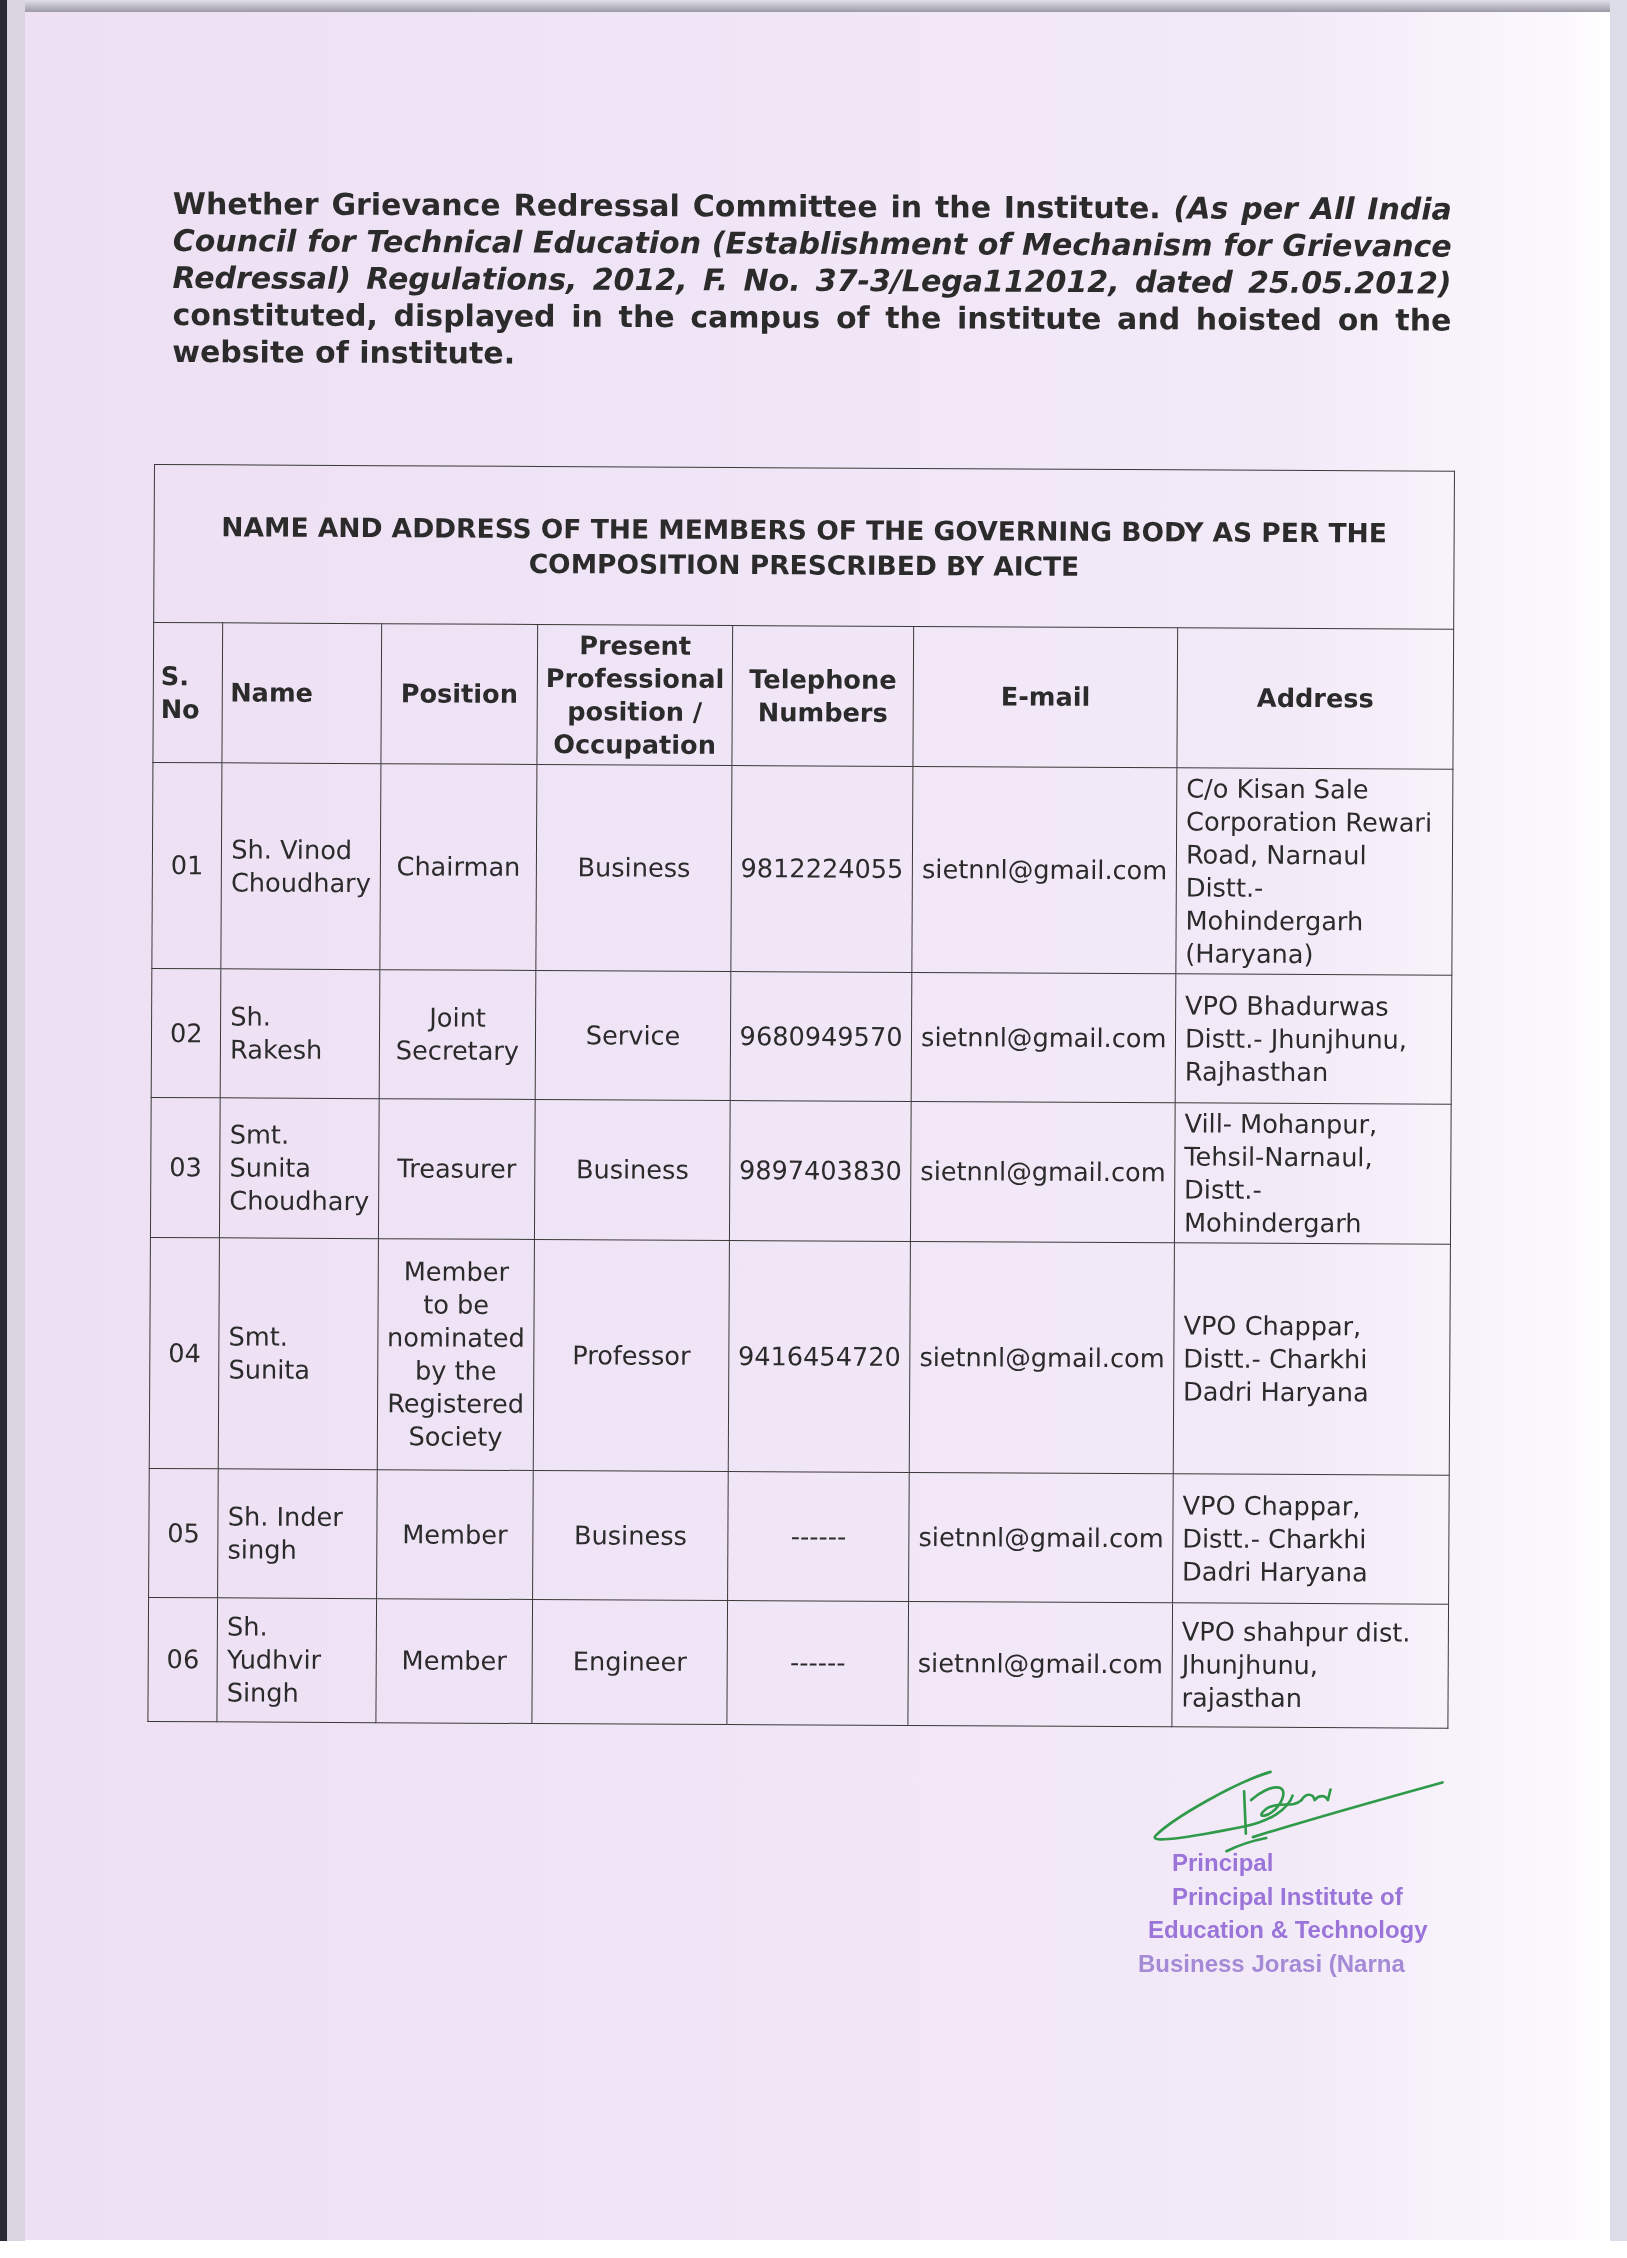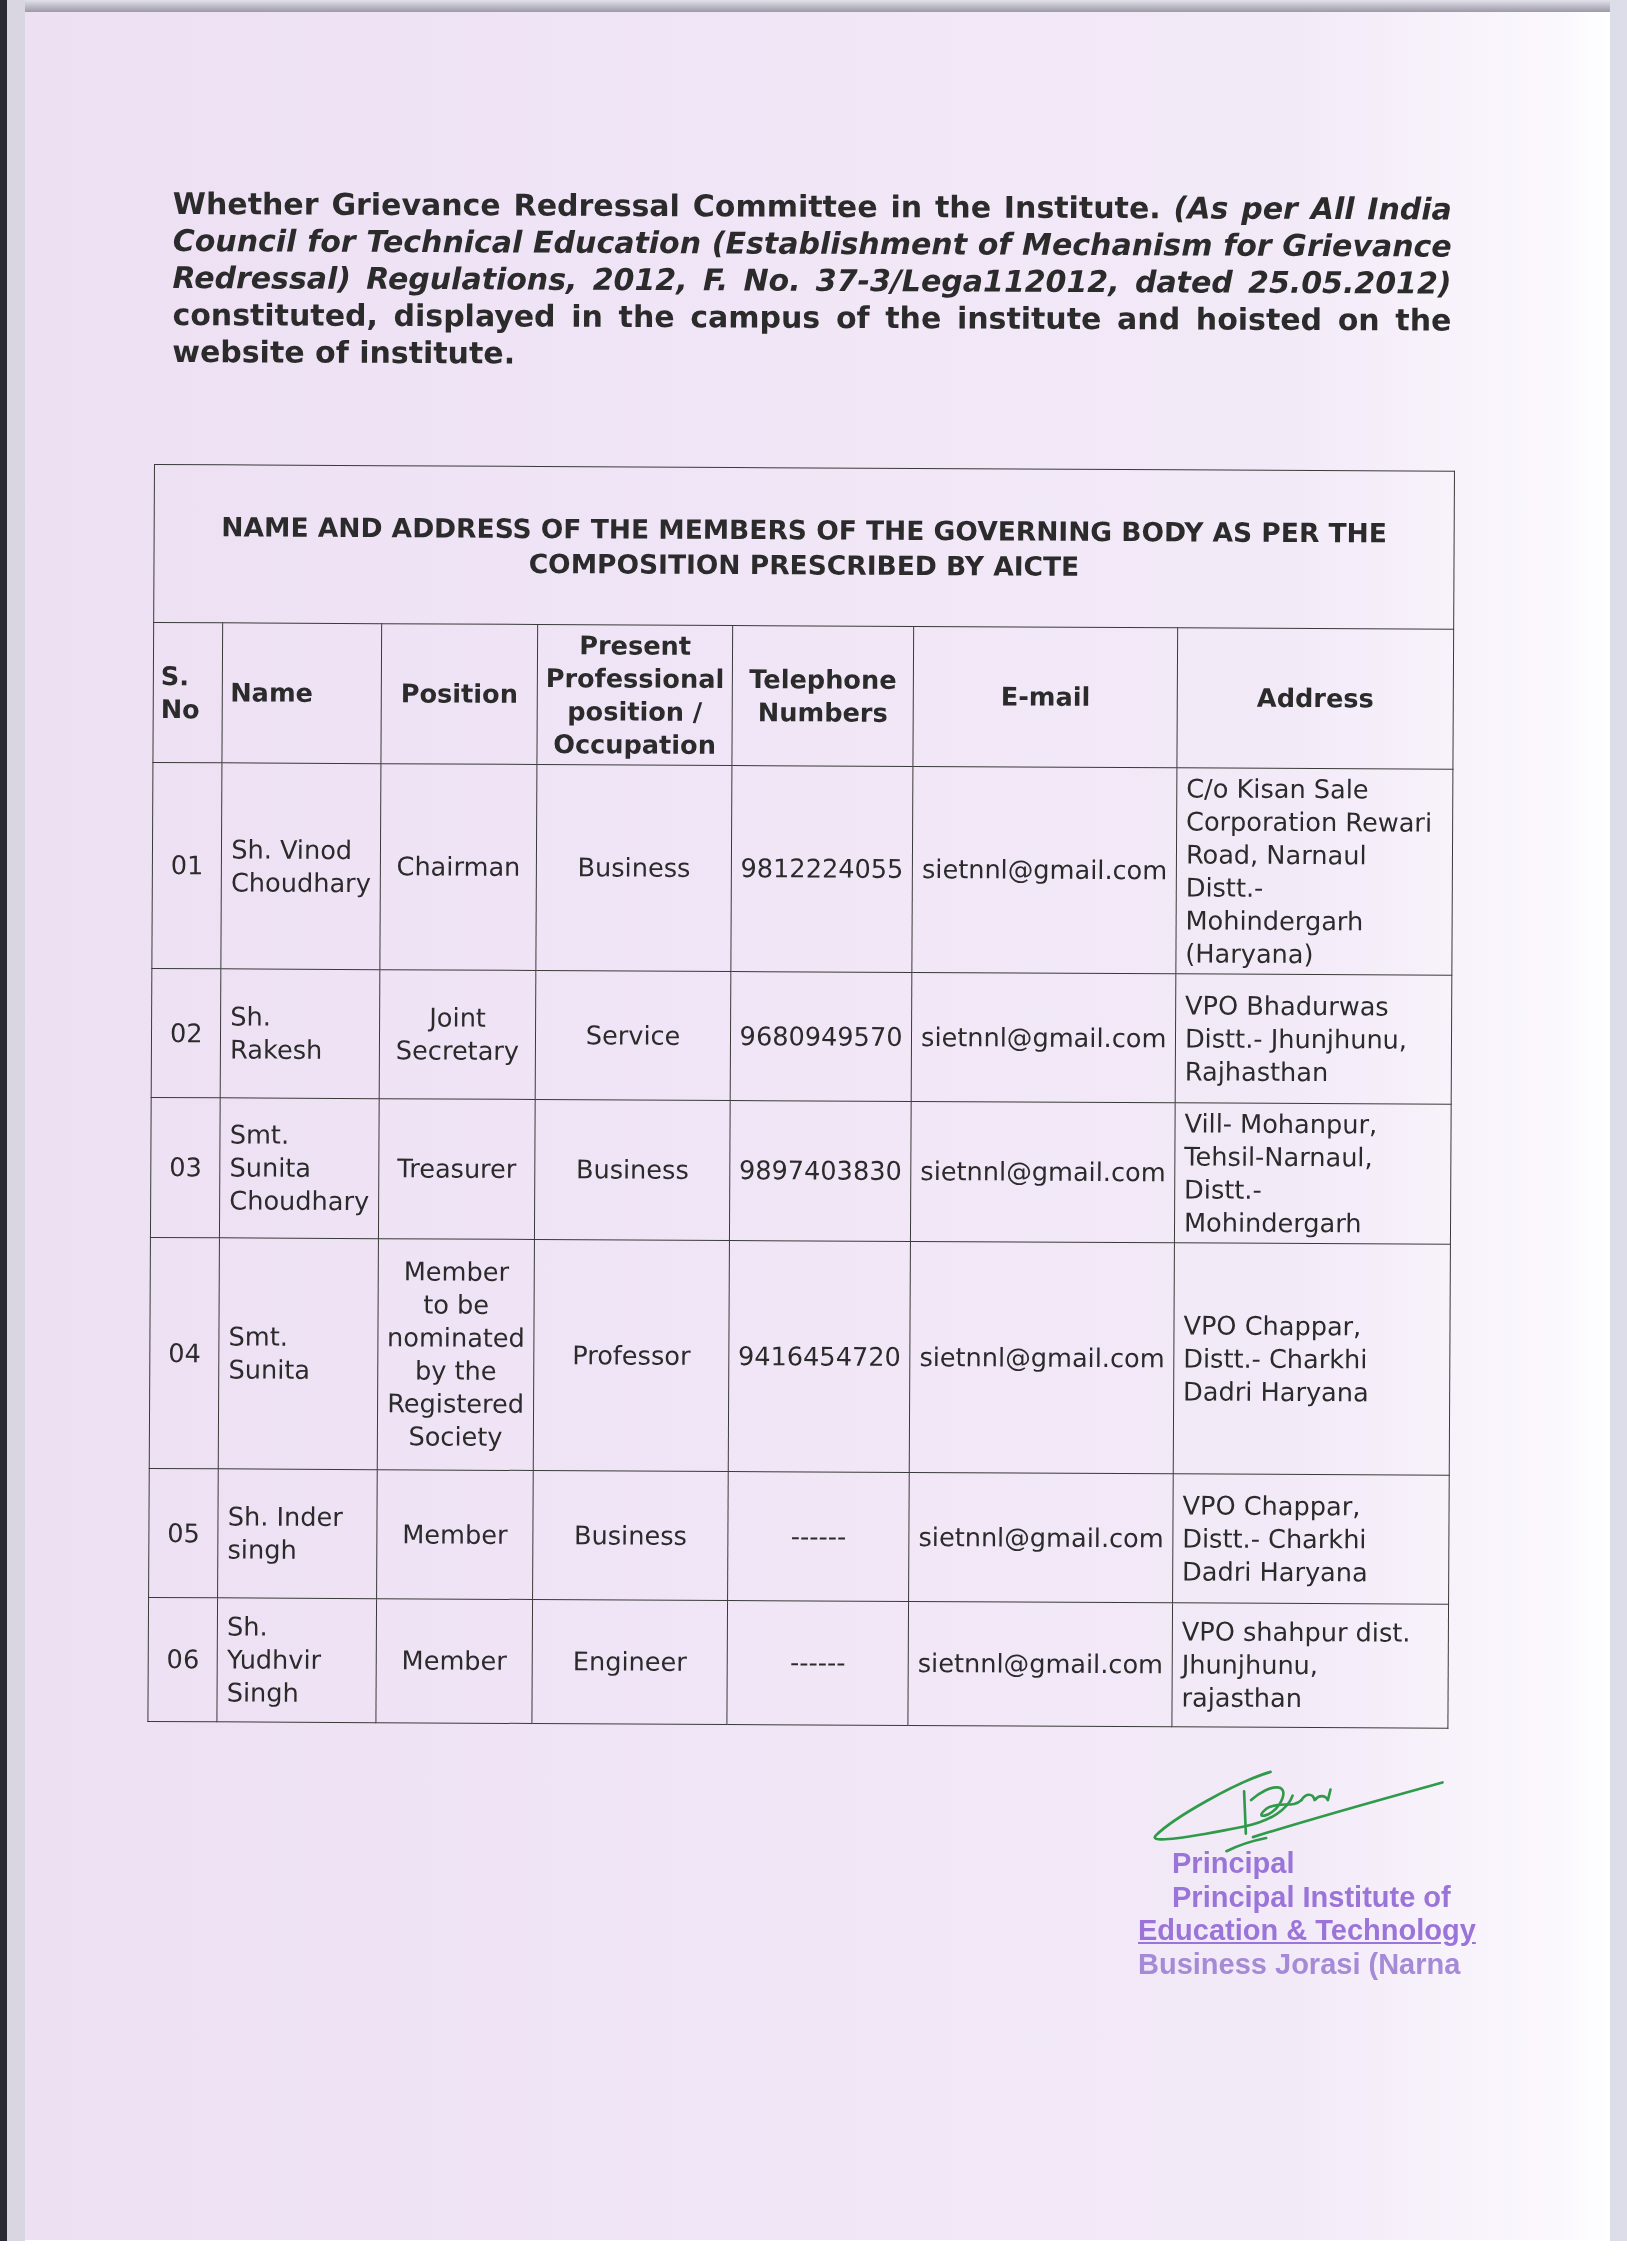--- a/index.html
+++ b/index.html
@@ -56,26 +56,26 @@
   .c-pos { width: 132px; text-align: center; }
   .c-occ { width: 176px; text-align: center; }
   .c-tel { width: 150px; text-align: center; }
   .c-mail { width: 222px; text-align: center; }
   .c-addr { width: 258px; }
   .signature-block {
     position: absolute; left: 1138px; top: 1756px; width: 459px; height: 229px;
   }
   .sig-svg { position: absolute; left: 0; top: 0; }
   .stamp {
-    position: absolute; color: #9a74d8; font-size: 29px; line-height: 34px;
+    position: absolute; color: #9a74d8; font-size: 24px; line-height: 34px;
     font-family: "Liberation Sans", sans-serif; font-weight: bold; text-align: right;
   }
   .stamp-1 { left: 34px; top: 90px; }
   .stamp-2 { left: 34px; top: 124px; }
-  .stamp-3 { left: 0px; top: 157px; text-decoration: underline; }
+  .stamp-3 { left: 10px; top: 157px; }
   .stamp-4 { left: 0px; top: 191px; color: #a58ad6; }
 </style>
 </head>
 <body>
 
 <div class="scan-edge-top"></div>
 <div class="scan-edge-left"></div>
 <div class="scan-edge-left2"></div>
 <div class="scan-edge-right"></div>
 

